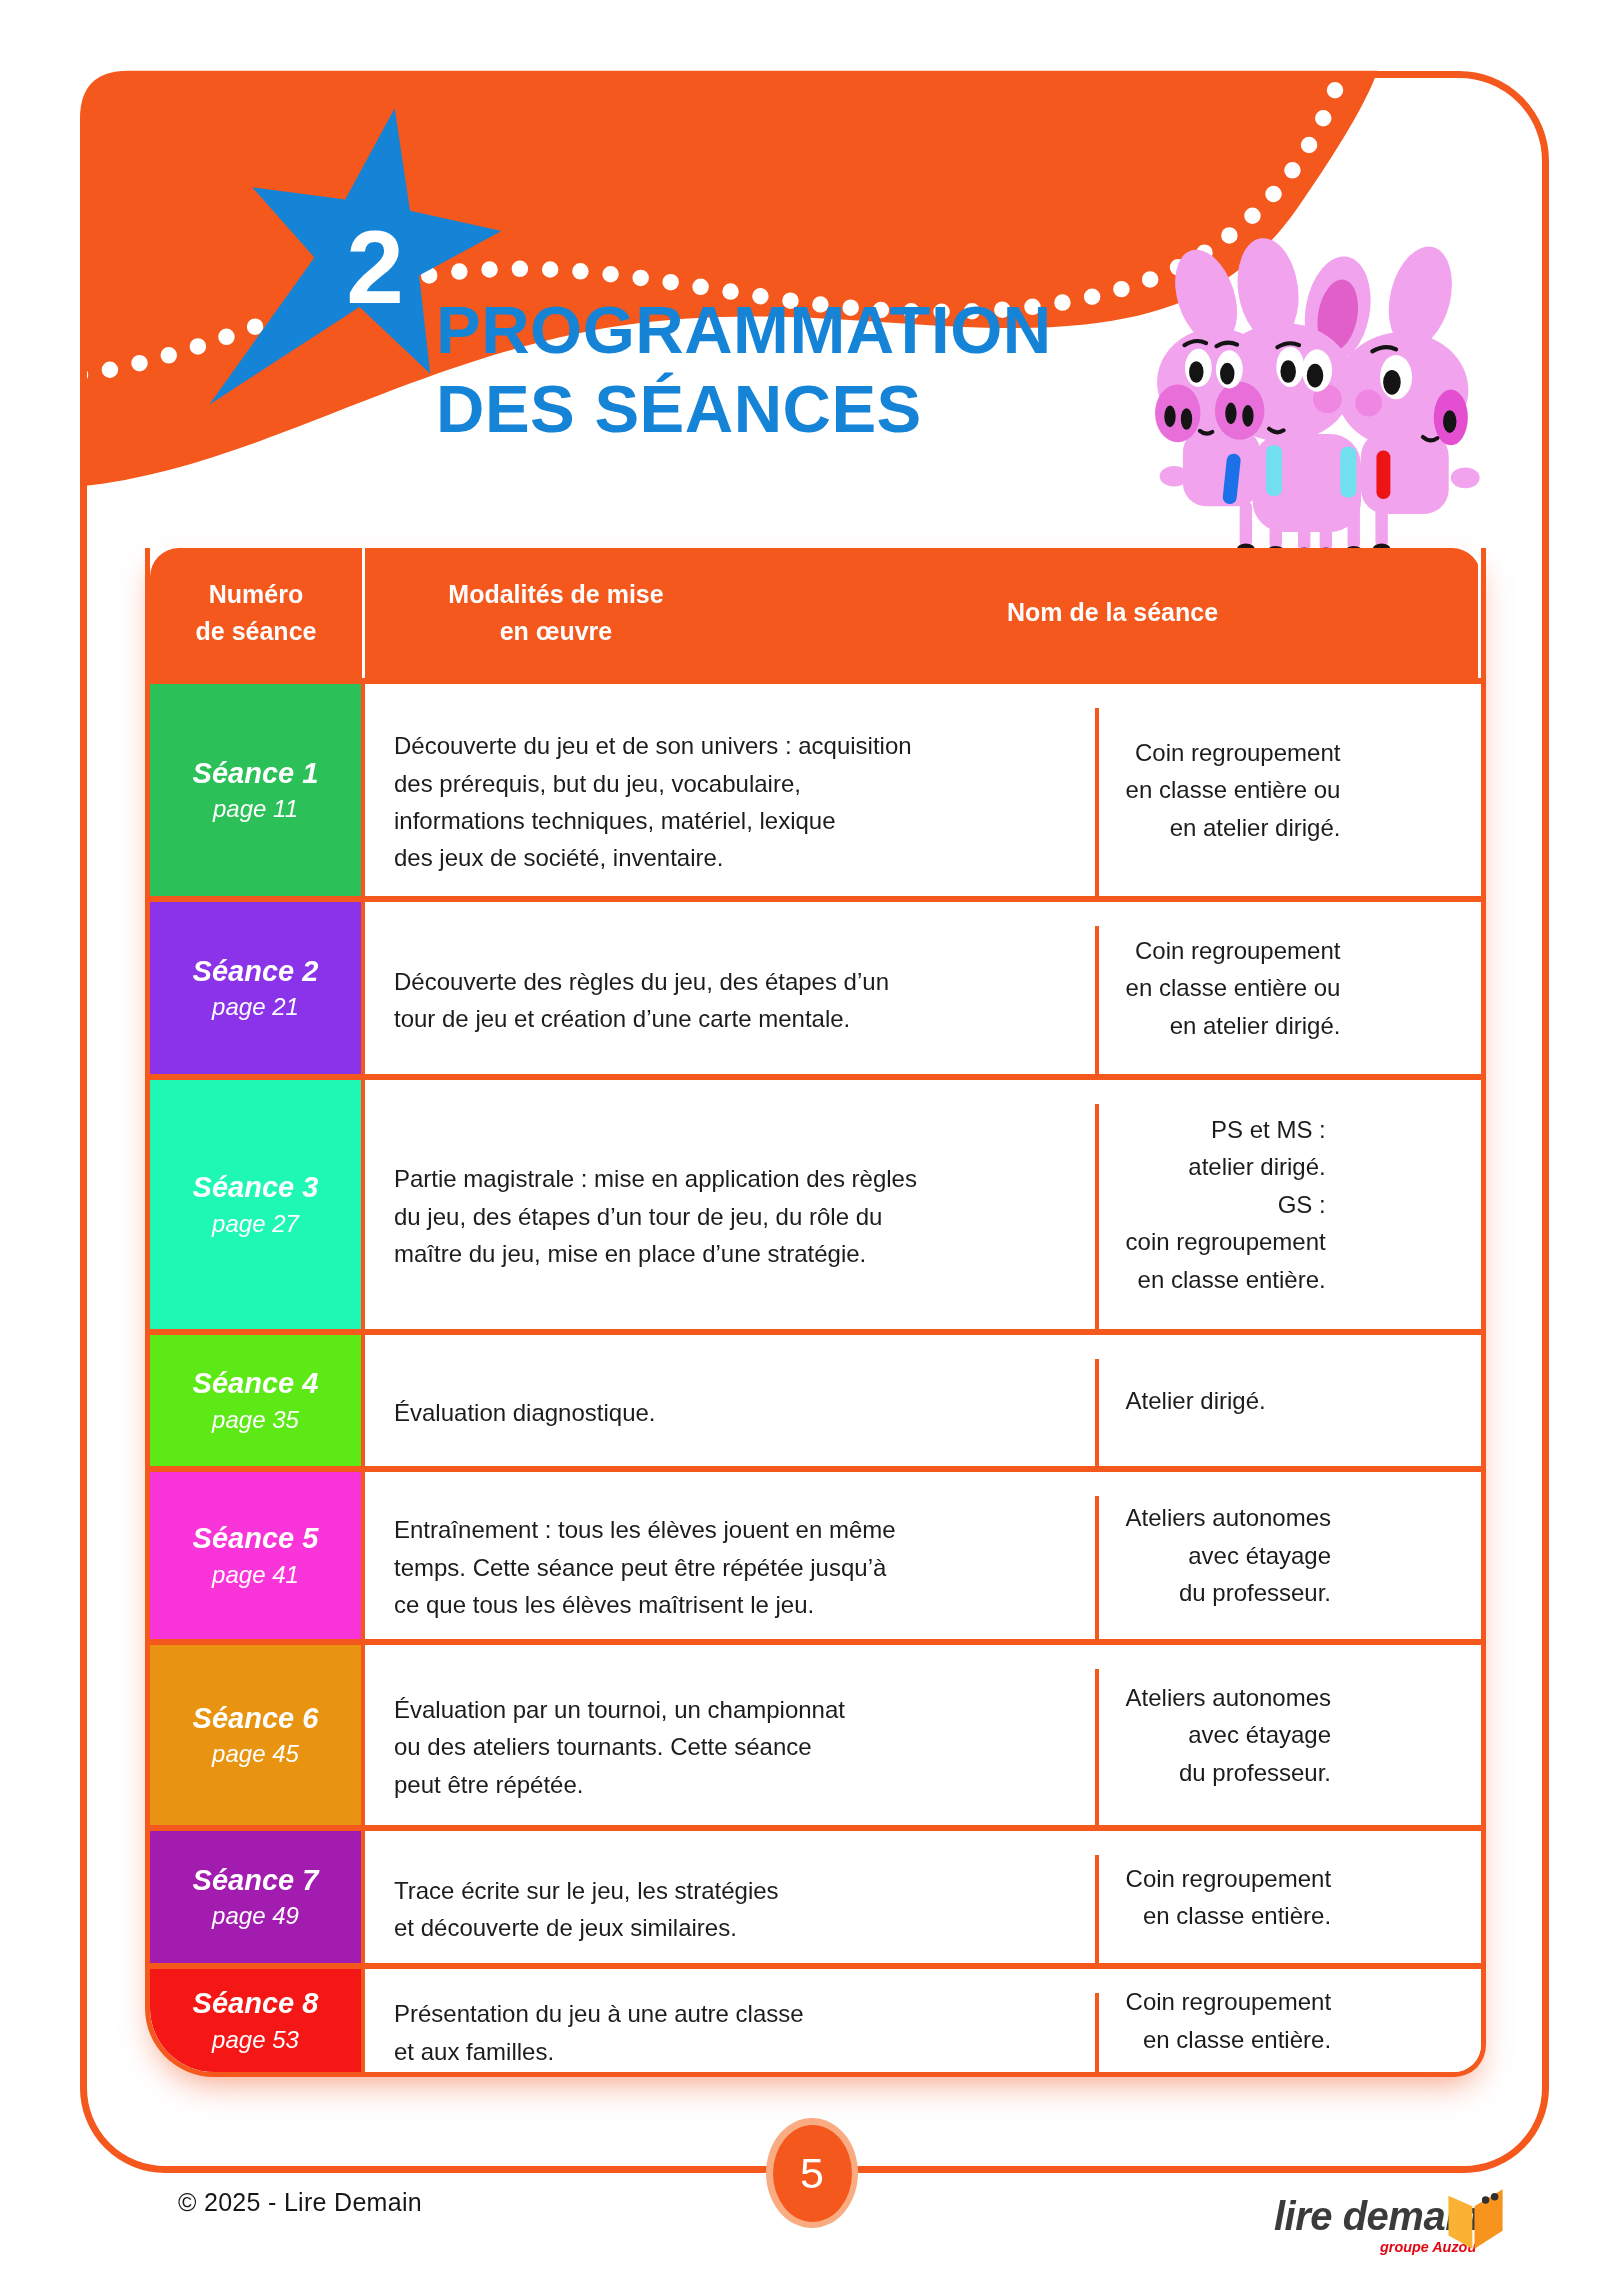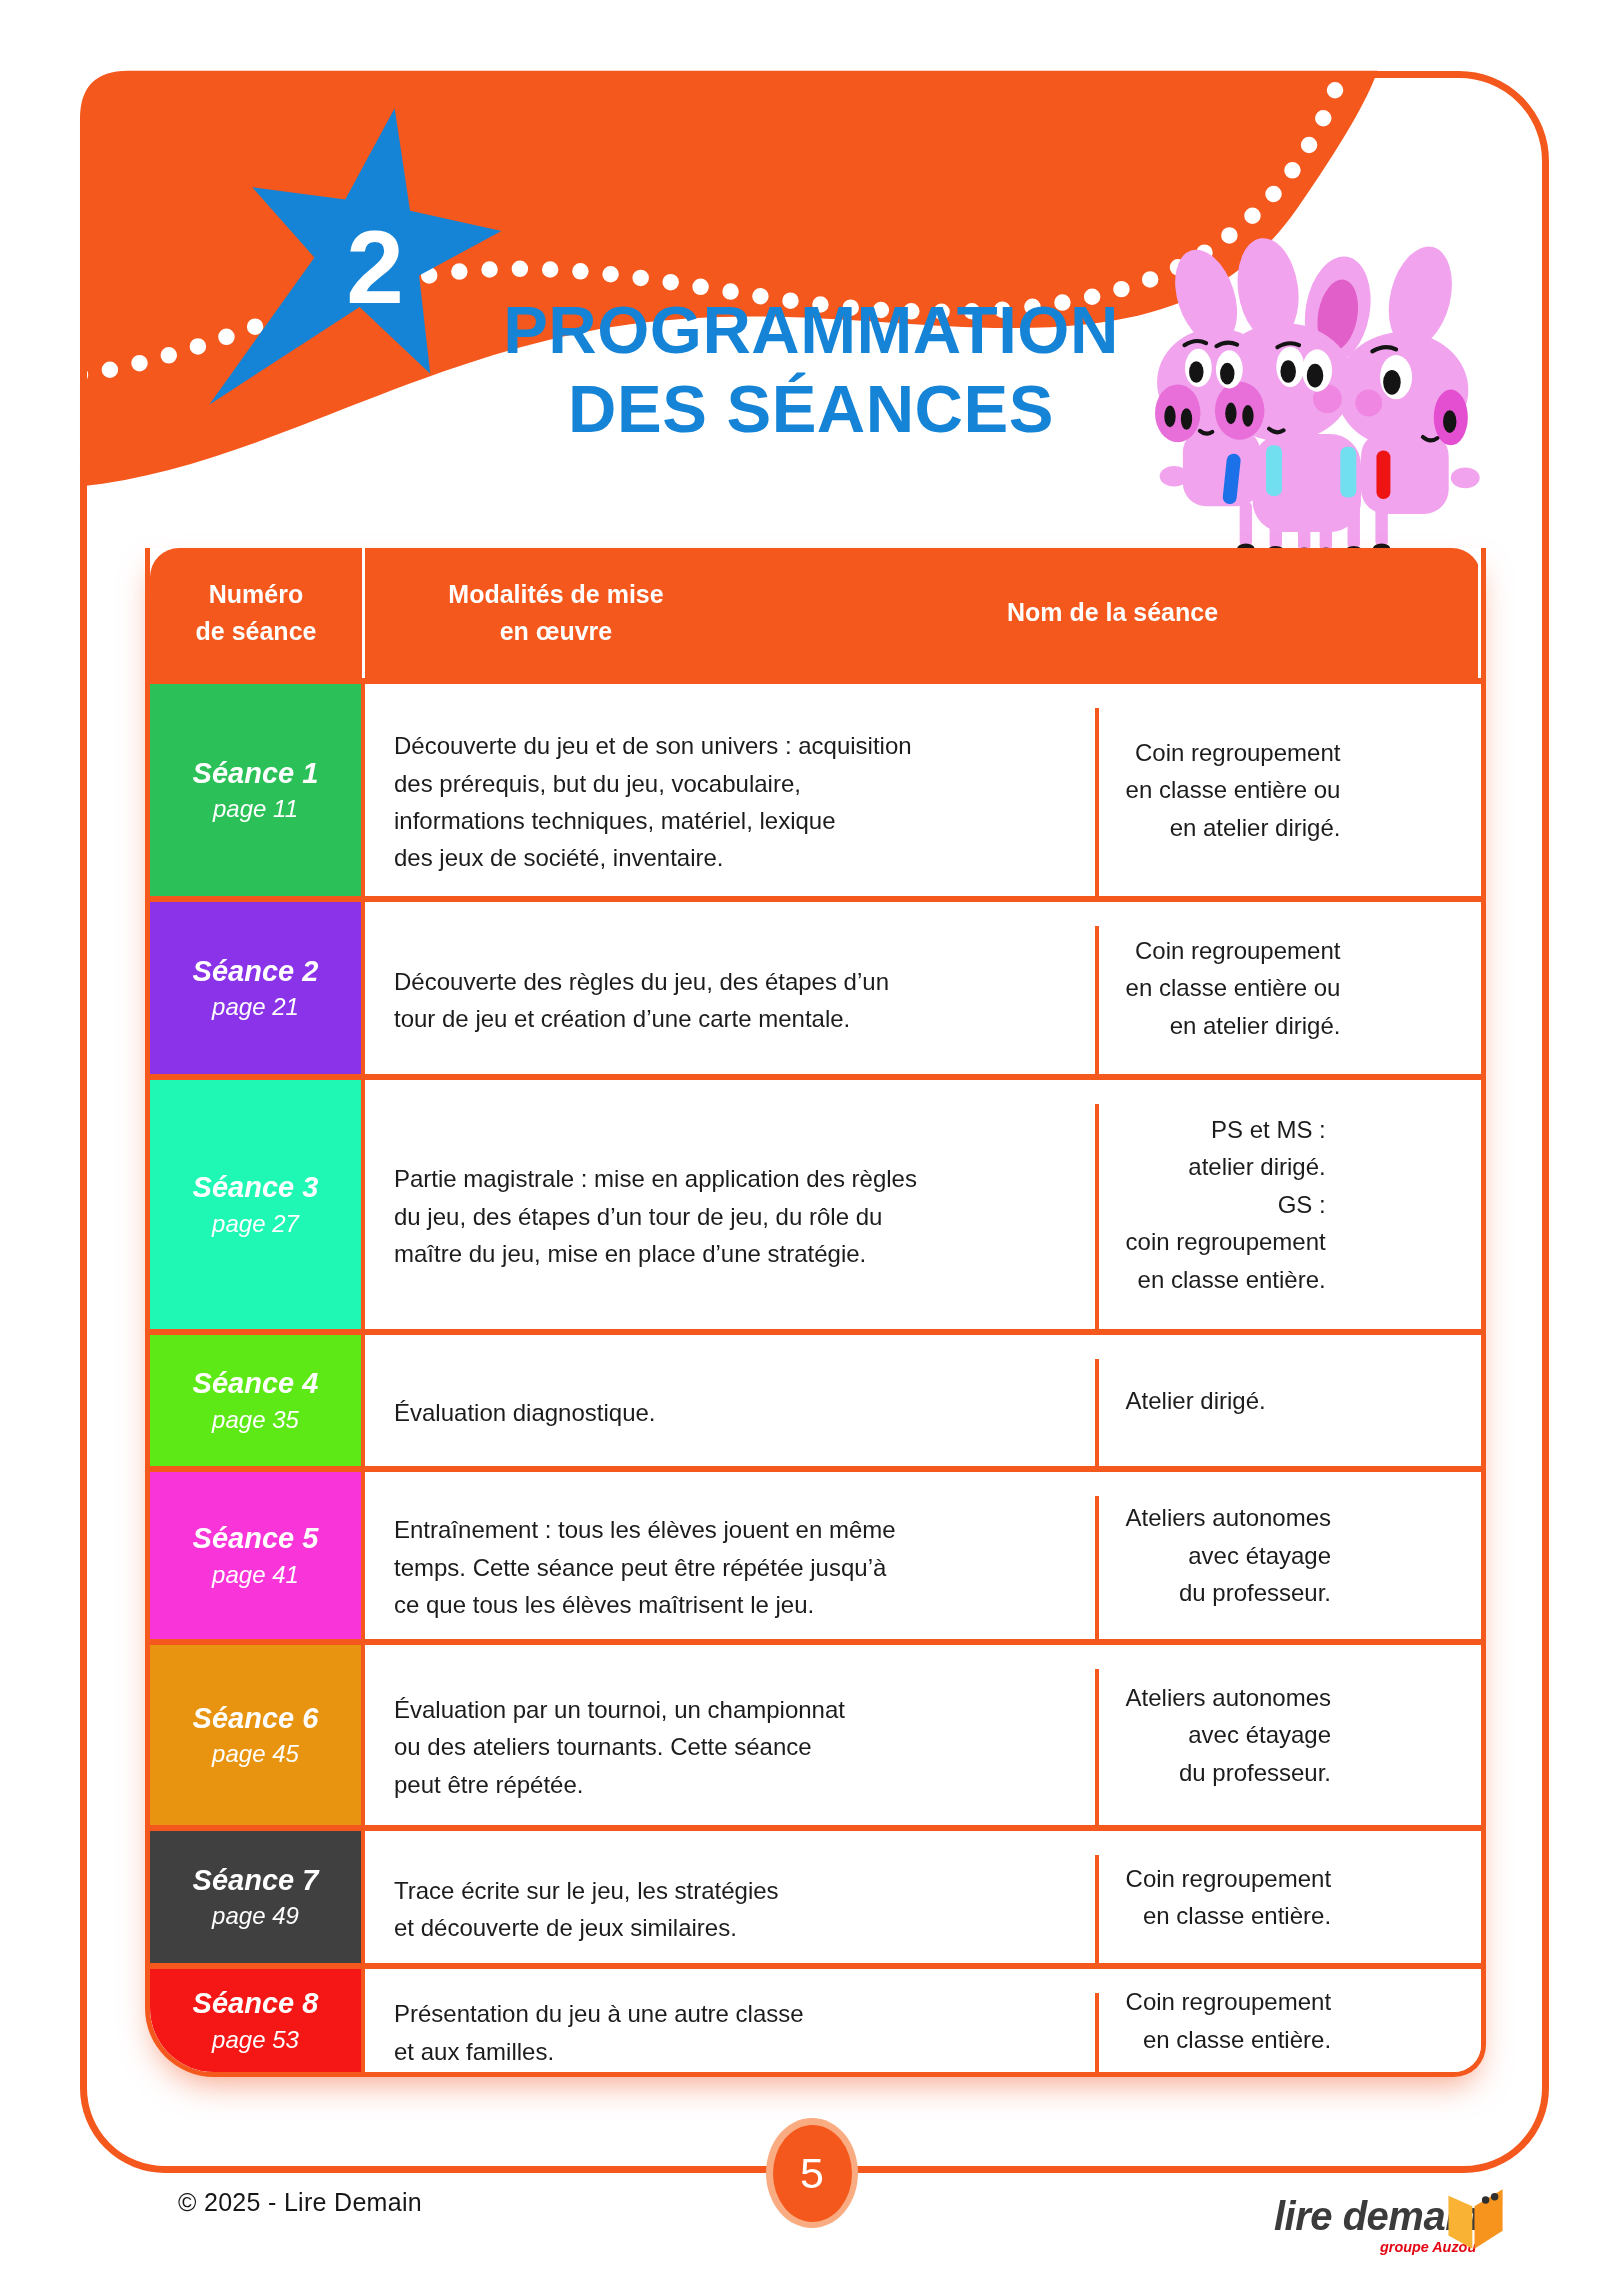--- a/index.html
+++ b/index.html
@@ -17,21 +17,21 @@
   .star-shape{fill:var(--blue,#1583D6);}
   .star-num{fill:#ffffff;font-weight:bold;font-size:195px;font-family:"Liberation Sans",sans-serif;}
 
   .frame{
     position:absolute;left:80px;top:71px;width:1469px;height:2102px;
     border:7px solid var(--orange,#F4581C);border-radius:90px 90px 85px 85px;
     box-sizing:border-box;pointer-events:none;
   }
 
   .title{
-    position:absolute;left:436px;top:290px;width:750px;text-align:center;
+    position:absolute;left:436px;top:290px;width:750px;
     color:var(--blue,#1583D6);font-weight:900;font-size:67px;line-height:79px;letter-spacing:0.5px;
   }
 
   svg.pigs{position:absolute;left:1133px;top:212px;}
 
   
   .tableWrap{
     position:absolute;left:145px;top:548px;width:1341px;box-sizing:border-box;
     border:5.3px solid var(--orange,#F4581C);border-top:none;
     border-radius:0 0 32px 69px;overflow:hidden;background:#fff;
@@ -258,21 +258,21 @@
       </div>
       <div class="cell name pre">Évaluation par un tournoi, un championnat
 ou des ateliers tournants. Cette séance
 peut être répétée.</div>
       <div class="cell mod pre">Ateliers autonomes
 avec étayage
 du professeur.</div>
     </div>
 
     <div class="trow brow r7">
-      <div class="cell seance" style="background: #404040; text-align: right;">
+      <div class="cell seance" style="background: #a21caf; text-align: right;">
         <div class="s-label">Séance 7</div>
         <div class="s-page">page 49</div>
       </div>
       <div class="cell name pre">Trace écrite sur le jeu, les stratégies
 et découverte de jeux similaires.</div>
       <div class="cell mod pre">Coin regroupement
 en classe entière.</div>
     </div>
 
     <div class="trow brow r8">

